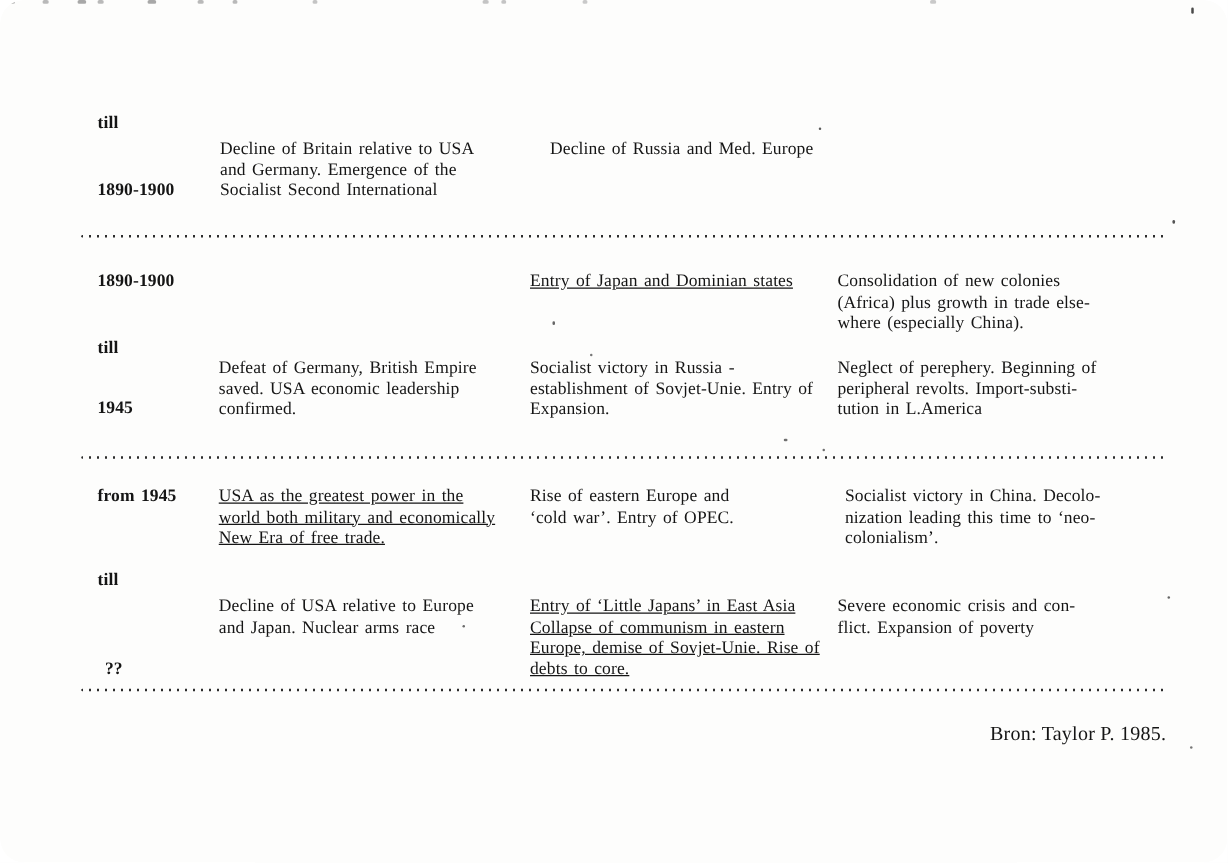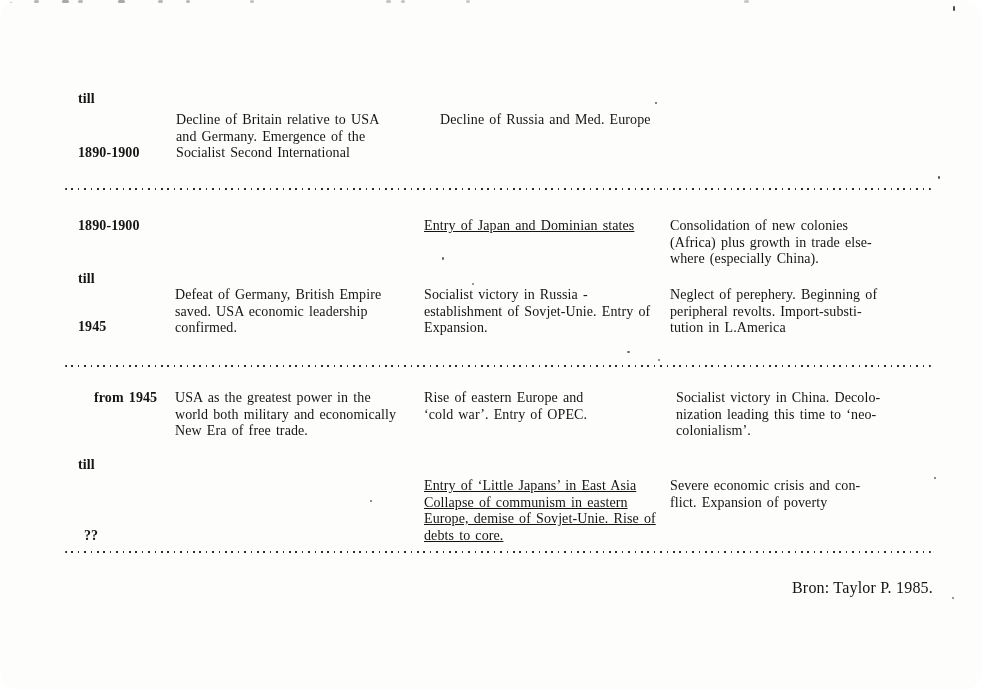--- a/index.html
+++ b/index.html
@@ -89,31 +89,33 @@
 peripheral revolts. Import-substi-
 tution in L.America</div>
   <div class="cell period" style="left:78px;top:319px;">1945</div>
 
   <div class="speck" style="left:627px;top:351px;width:3px;height:2px;background:#6f6f6f;"></div>
   <div class="speck" style="left:658px;top:359px;width:2px;height:2px;background:#6f6f6f;"></div>
   <div class="speck" style="left:472px;top:283px;width:2px;height:2px;background:#777;"></div>
 
   <div class="dotted" style="top:365px;"></div>
 
-  <div class="cell period" style="left:94px;top:390px;">from 1945</div>
-  <div class="cell" style="left:175px;top:390px;">USA as the greatest power in the
+  <div class="cell period" style="left:78px;top:390px;">from 1945</div>
+  <div class="cell" style="left:175px;top:390px;text-decoration:underline;">USA as the greatest power in the
 world both military and economically
 New Era of free trade.</div>
   <div class="cell" style="left:424px;top:390px;">Rise of eastern Europe and
 ‘cold war’. Entry of OPEC.</div>
   <div class="cell" style="left:676px;top:390px;">Socialist victory in China. Decolo-
 nization leading this time to ‘neo-
 colonialism’.</div>
 
   <div class="cell period" style="left:78px;top:457px;">till</div>
+  <div class="cell" style="left:175px;top:478px;">Decline of USA relative to Europe
+and Japan. Nuclear arms race</div>
   <div class="cell" style="left:424px;top:478px;text-decoration:underline;">Entry of ‘Little Japans’ in East Asia
 Collapse of communism in eastern
 Europe, demise of Sovjet-Unie. Rise of
 debts to core.</div>
   <div class="cell" style="left:670px;top:478px;">Severe economic crisis and con-
 flict. Expansion of poverty</div>
   <div class="cell period" style="left:84px;top:528px;">??</div>
 
   <div class="speck" style="left:370px;top:500px;width:2px;height:2px;background:#6a6a6a;"></div>
   <div class="speck" style="left:934px;top:477px;width:2px;height:2px;background:#666;"></div>

